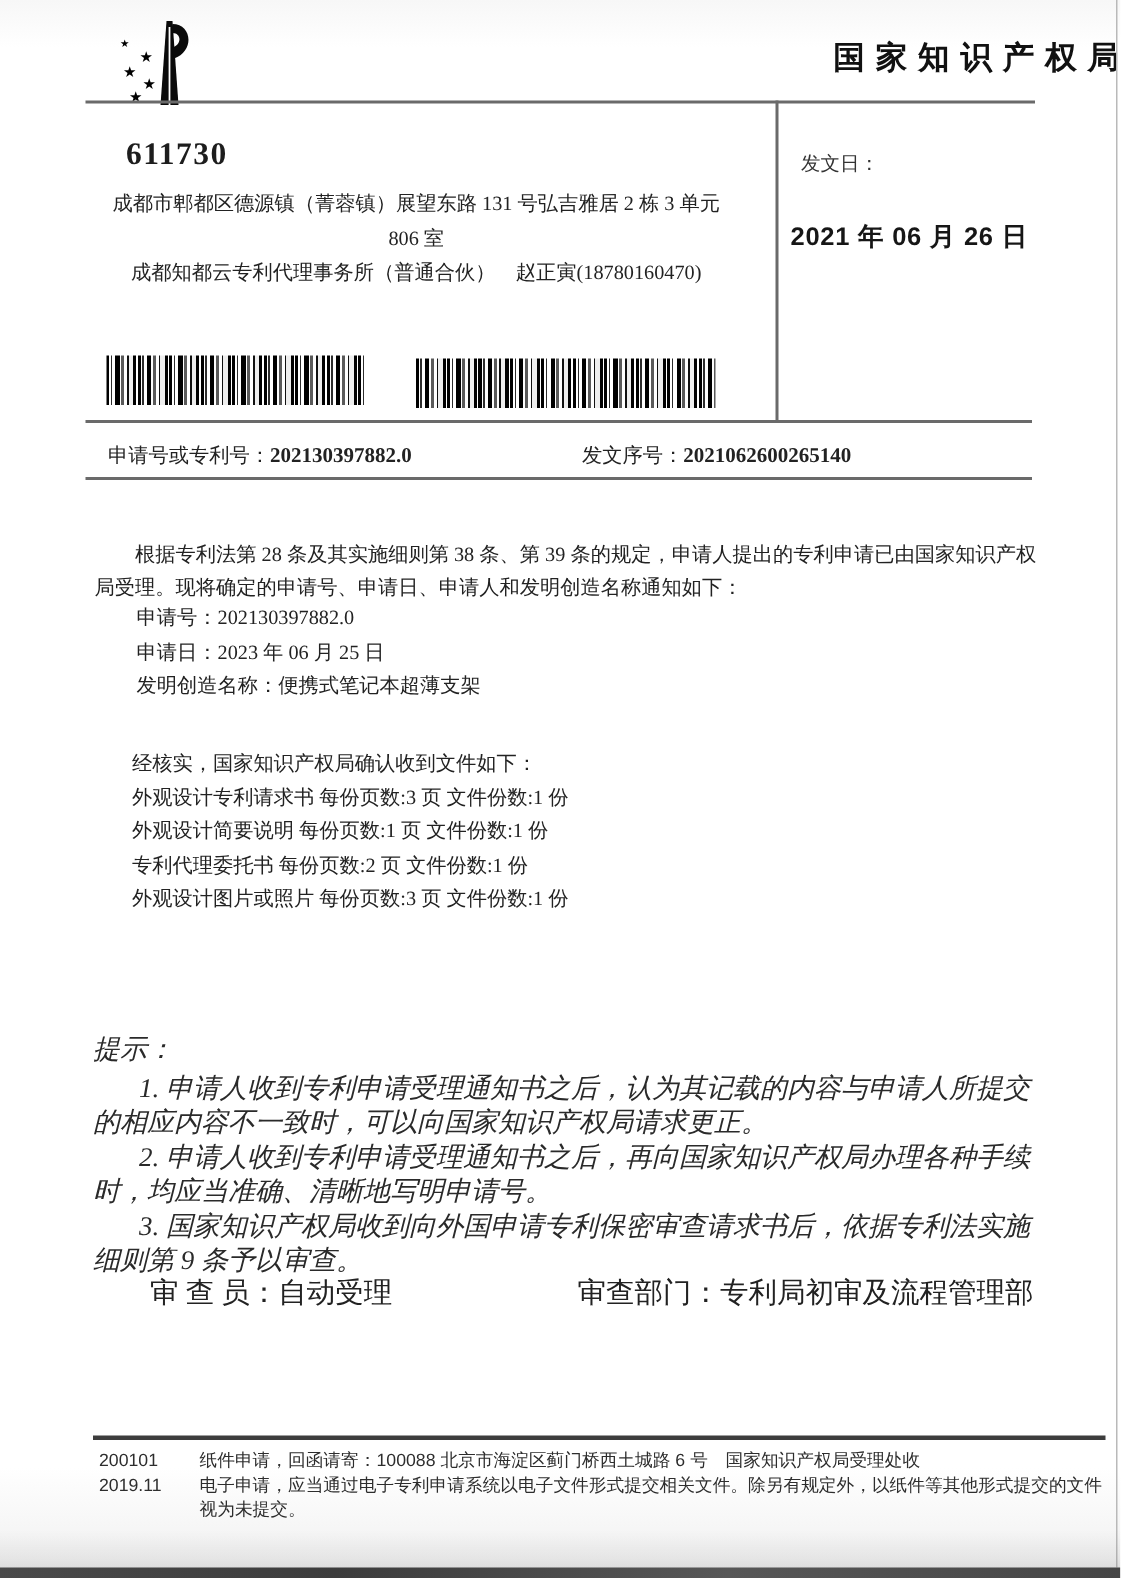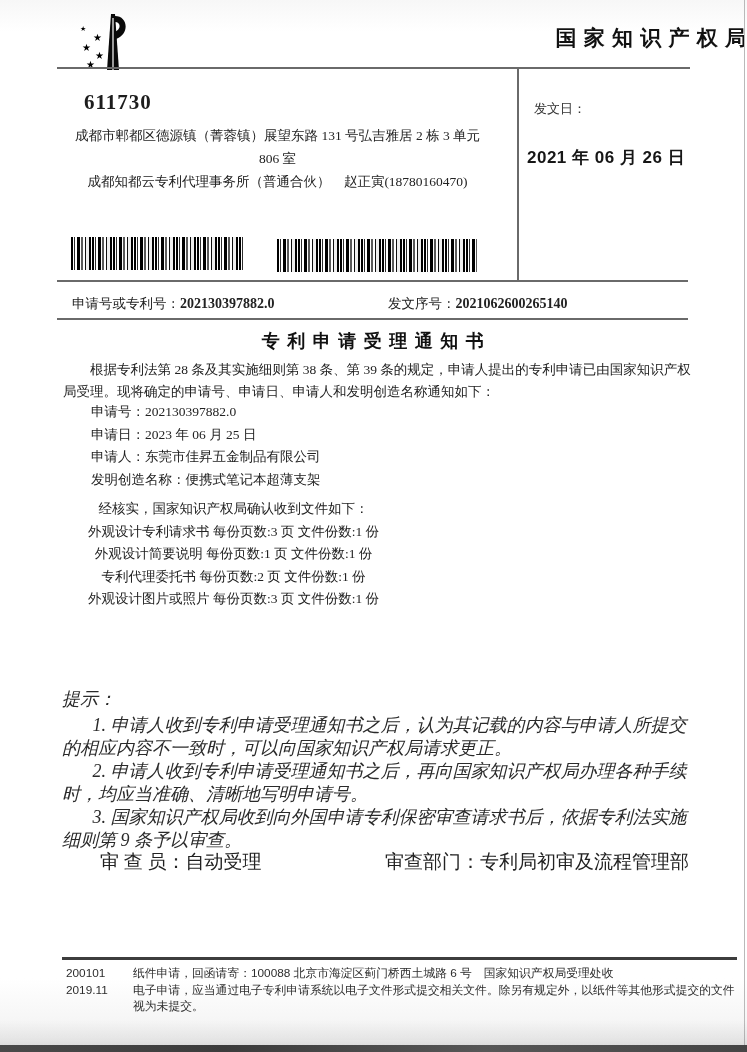--- a/index.html
+++ b/index.html
@@ -29,21 +29,21 @@
       #000 6px 9px,#fdfdfd 9px 10px,#5a5a5a 10px 12px,#fff 12px 14px,
       #111 14px 15px,#eee 15px 18px,#000 18px 20px,#fff 20px 21px);}
   .barcode1{left:71px;top:237px;width:172px;}
   .barcode2{left:277px;top:239px;width:200px;}
   .numrow{top:295px;font-size:13.5px;color:#222;}
   .numrow .val{font-weight:700;font-size:14px;}
   .n1{left:72px;} .n2{left:388px;}
   .notice-title{left:0;right:0;top:329px;text-align:center;font-size:18px;font-weight:700;letter-spacing:1.5px;color:#111;}
   .intro{left:63px;top:359px;width:628px;font-size:13.5px;line-height:22px;text-indent:2em;margin:0;color:#222;}
   .fields{left:91px;top:401px;font-size:13.5px;line-height:22.6px;color:#222;}
-  .confirm{left:88px;top:498px;font-size:13.5px;line-height:22.5px;color:#222;text-align:center;}
+  .confirm{left:88px;top:498px;font-size:13.5px;line-height:22.5px;color:#222;}
   .tips{left:62px;top:688px;width:633px;font-size:18px;line-height:23px;color:#2a2a2a;font-style:italic;}
   .tips .tip-title{margin:0 0 3px 0;}
   .tips p{margin:0;text-indent:1.7em;}
   .signoff{top:849px;font-size:19px;color:#222;}
   .s1{left:100px;} .s2{left:385px;}
   .footer-line{left:62px;top:957px;width:675px;height:2.6px;background:#3d3d3d;position:absolute;}
   .footer{font-family:"Liberation Sans","DejaVu Sans",sans-serif;font-size:11.8px;line-height:16.5px;color:#2d2d2d;}
   .f-codes{left:66px;top:965px;}
   .f-text{left:133px;top:965px;width:604px;}
   .f-text p{margin:0;}
@@ -92,27 +92,25 @@
 
   <div class="abs numrow n1">
     <span>申请号或专利号：</span><span class="val">202130397882.0</span>
   </div>
   <div class="abs numrow n2">
     <span>发文序号：</span><span class="val">2021062600265140</span>
   </div>
 
   <div class="hr hr-c"></div>
 
-  <div class="abs notice-title">专 利 申 请 受 理 通 知 书</div>
   <p class="abs intro">根据专利法第 28 条及其实施细则第 38 条、第 39 条的规定，申请人提出的专利申请已由国家知识产权局受理。现将确定的申请号、申请日、申请人和发明创造名称通知如下：</p>
 
   <div class="abs fields">
     <div><span>申请号：</span><span>202130397882.0</span></div>
     <div><span>申请日：</span><span>2023 年 06 月 25 日</span></div>
-    <div><span>申请人：</span><span>东莞市佳昇五金制品有限公司</span></div>
     <div><span>发明创造名称：</span><span>便携式笔记本超薄支架</span></div>
   </div>
 
   <div class="abs confirm">
     <div>经核实，国家知识产权局确认收到文件如下：</div>
     <div>外观设计专利请求书 每份页数:3 页 文件份数:1 份</div>
     <div>外观设计简要说明 每份页数:1 页 文件份数:1 份</div>
     <div>专利代理委托书 每份页数:2 页 文件份数:1 份</div>
     <div>外观设计图片或照片 每份页数:3 页 文件份数:1 份</div>
   </div>

